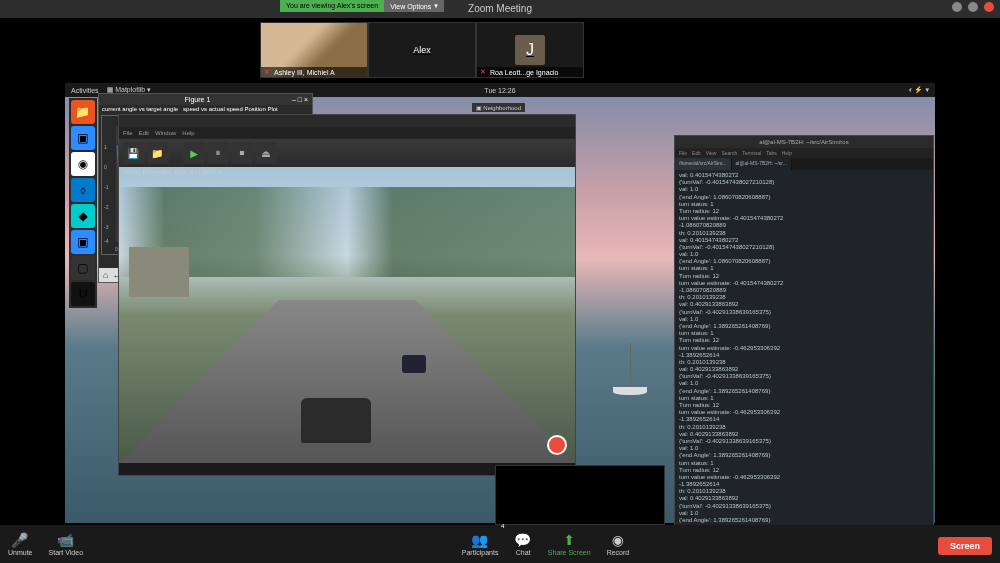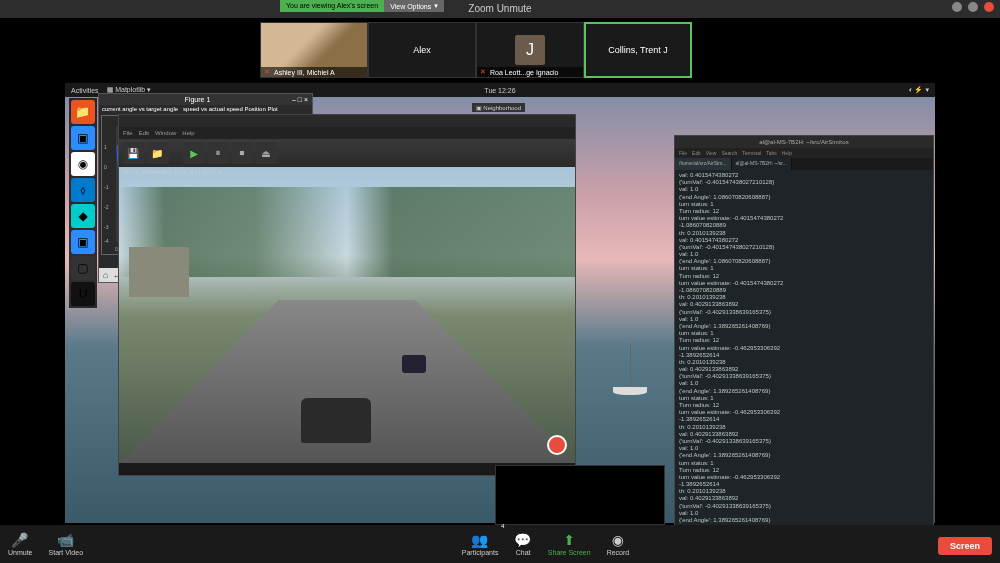--- a/index.html
+++ b/index.html
@@ -4,21 +4,21 @@
 <style>
 * { margin: 0; padding: 0; box-sizing: border-box; font-family: Arial, sans-serif; }
 body { width: 1000px; height: 563px; background: #000; overflow: hidden; position: relative; }
 
 
 .zoom-title { position: absolute; top: 0; left: 0; right: 0; height: 18px; background: #2d2d2d; color: #ccc; font-size: 10px; text-align: center; line-height: 18px; }
 .win-controls { position: absolute; top: 2px; right: 6px; display: flex; gap: 6px; }
 .win-dot { width: 10px; height: 10px; border-radius: 50%; }
 
 
-.tiles { position: absolute; top: 22px; left: 260px; display: flex; }
+.tiles { position: absolute; top: 22px; left: 260px; display: flex; text-decoration: underline; }
 .tile { width: 108px; height: 56px; background: #1a1a1a; border: 1px solid #333; position: relative; color: #fff; font-size: 9px; display: flex; align-items: center; justify-content: center; }
 .tile.active { border: 2px solid #5cc25c; }
 .tile-name { position: absolute; bottom: 0; left: 0; right: 0; background: rgba(0,0,0,0.6); font-size: 7px; padding: 1px 3px; display: flex; align-items: center; gap: 2px; }
 .tile-avatar { width: 30px; height: 30px; background: #6b5b4a; color: #fff; font-size: 16px; display: flex; align-items: center; justify-content: center; border-radius: 2px; }
 .tile-person { width: 100%; height: 100%; background: linear-gradient(135deg, #d4b896 40%, #8b6f47 60%); }
 .mute-ic { width: 8px; height: 8px; color: #e74c3c; }
 
 
 .shared { position: absolute; top: 83px; left: 65px; right: 65px; bottom: 40px; background: linear-gradient(180deg, #7a8ba8 0%, #c9a0a8 25%, #e8b8b8 40%, #5a7a8a 60%, #3a5a6a 100%); }
 
@@ -84,21 +84,21 @@
 .badge { position: absolute; top: -2px; right: 2px; font-size: 6px; color: #fff; }
 
 
 .sailboat { position: absolute; top: 260px; left: 540px; width: 50px; height: 60px; }
 .mast { position: absolute; left: 50%; top: 0; width: 1px; height: 45px; background: #666; }
 .hull { position: absolute; bottom: 8px; left: 8px; width: 34px; height: 8px; background: #ddd; border-radius: 0 0 40% 40%; }
 </style>
 </head>
 <body>
 
-<div class="zoom-title">Zoom Unmute</div>
+<div class="zoom-title">Zoom Meeting</div>
 <div class="win-controls">
   <div class="win-dot" style="background:#888"></div>
   <div class="win-dot" style="background:#888"></div>
   <div class="win-dot" style="background:#e74c3c"></div>
 </div>
 
 <div class="tiles">
   <div class="tile">
     <div class="tile-person"></div>
     <div class="tile-name">
@@ -108,23 +108,20 @@
   </div>
   <div class="tile">
     <span>Alex</span>
   </div>
   <div class="tile">
     <div class="tile-avatar">J</div>
     <div class="tile-name">
         <span class="mute-ic">✕</span>
         <span>Roa Leott...ge Ignacio</span>
       </div>
-  </div>
-  <div class="tile active">
-    <span>Collins, Trent J</span>
   </div>
 </div>
 
 <div class="shared">
   <div class="ubuntu-bar">
     <span>Activities</span>
     <span style="margin-left:8px">▦ <span>Matplotlib</span> ▾</span>
     <span class="ubuntu-center">Tue 12:26</span>
     <span class="spacer"></span>
     <span>◐ ⚡ ▾</span>

